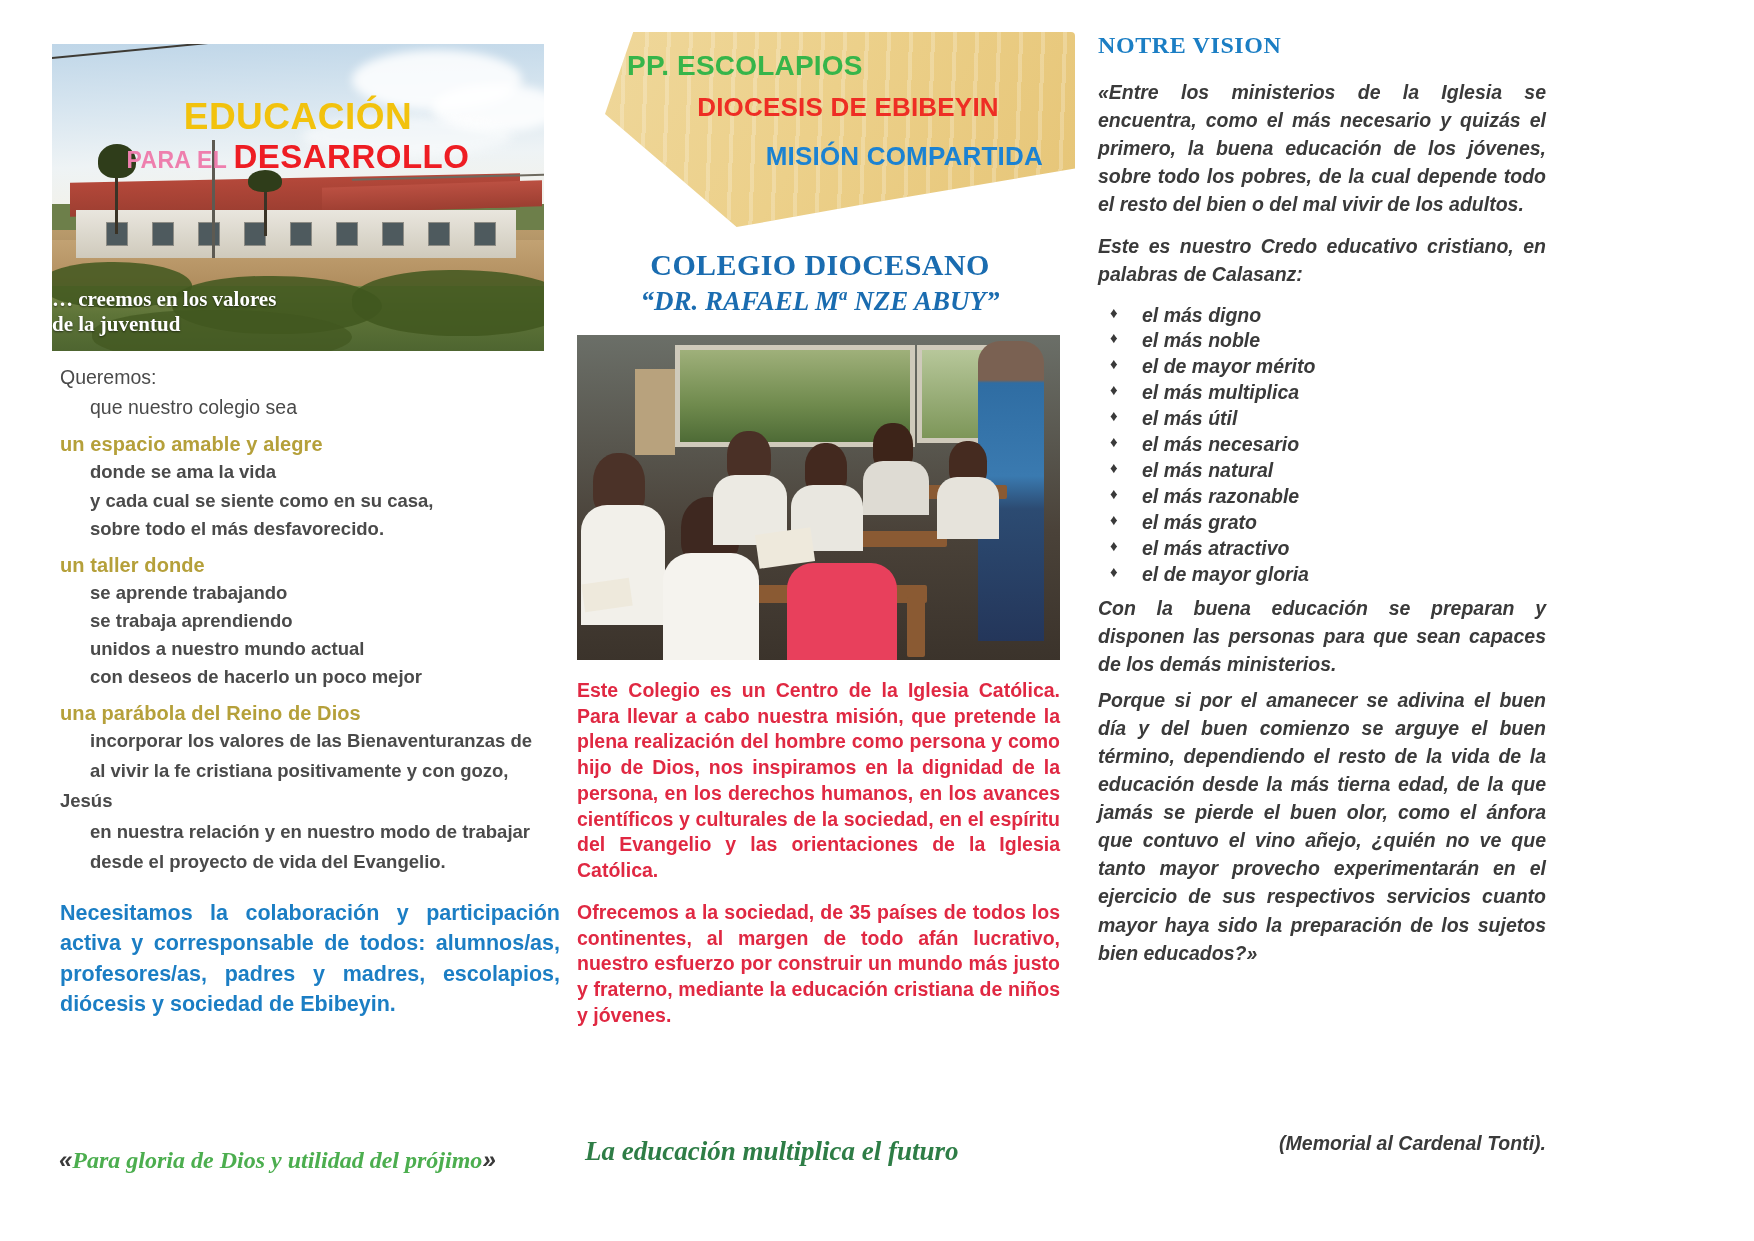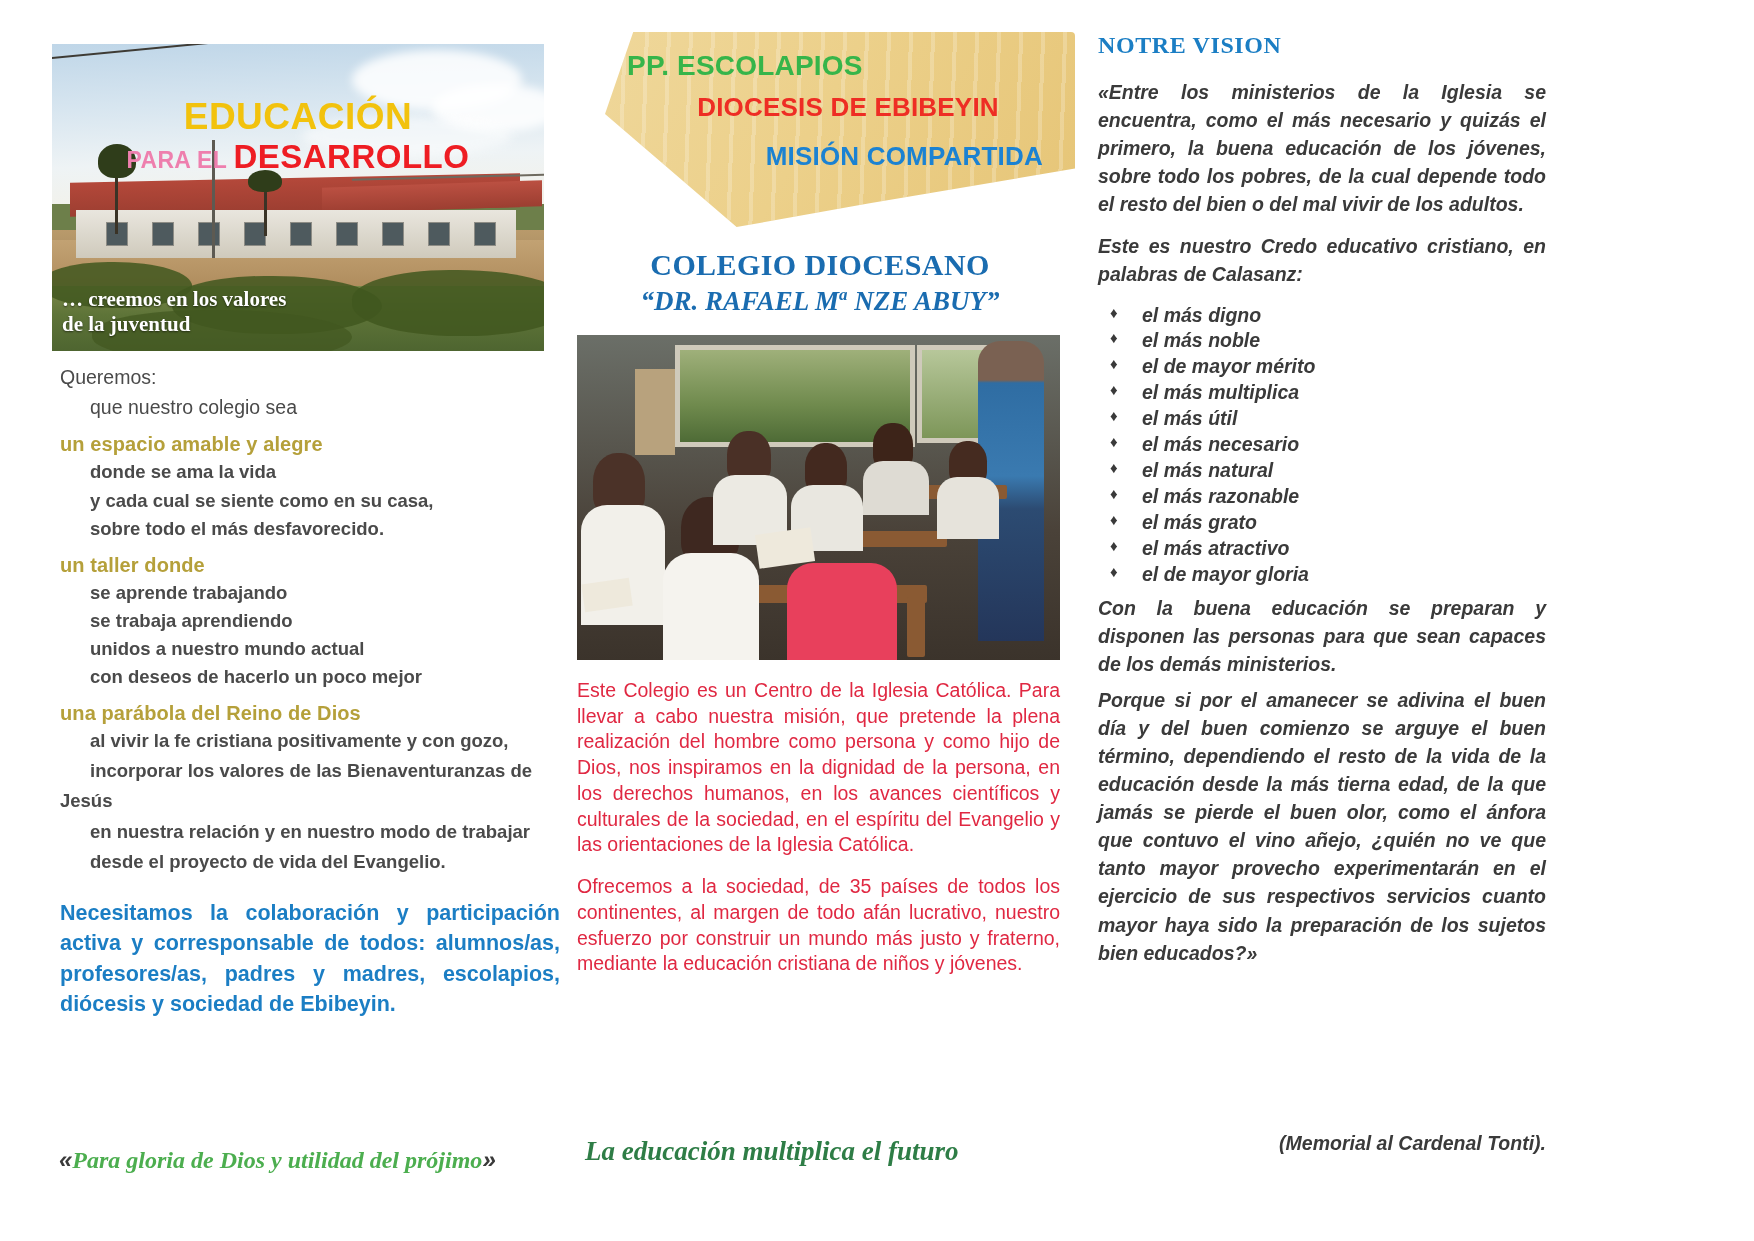--- a/index.html
+++ b/index.html
@@ -138,21 +138,21 @@
     color: #ee7fae;
     letter-spacing: .3px;
   }
   .hero-title .l2 b {
     font-size: 33px;
     color: #ee1d23;
     letter-spacing: .5px;
   }
   .photo-caption {
     position: absolute;
-    left: 10px;
+    left: 0;
     bottom: 14px;
     z-index: 5;
     color: #ffffff;
     font-family: "Liberation Serif", serif;
     font-weight: 700;
     font-size: 21px;
     line-height: 1.18;
     text-shadow: 0 1px 2px rgba(0,0,0,.55);
     white-space: pre-line;
   }
@@ -313,21 +313,21 @@
   }
   .paper {
     position: absolute;
     background: #eee9dc;
     transform: rotate(-8deg);
   }
 
   .red-para {
     margin: 0 0 16px 0;
     font-size: 19.5px;
-    font-weight: 400;
+    font-weight: 700;
     color: #e02842;
     line-height: 1.32;
     text-align: justify;
   }
   .mid-body {
     position: absolute;
     top: 678px;
     left: 2px;
     width: 483px;
   }
@@ -456,22 +456,22 @@
 y cada cual se siente como en su casa,
 sobre todo el  más desfavorecido.</p>
 
     <p class="gold-head">un taller donde</p>
     <p class="sub-lines">se aprende trabajando
 se trabaja aprendiendo
 unidos a nuestro mundo actual
 con deseos de hacerlo un poco mejor</p>
 
     <p class="gold-head">una parábola del Reino de Dios</p>
+    <p class="sub-lines">incorporar los valores de las Bienaventuranzas de</p>
     <p class="sub-lines">al vivir la fe cristiana positivamente y con gozo,</p>
-    <p class="sub-lines">incorporar los valores de las Bienaventuranzas de</p>
     <p class="sub-lines hang">Jesús</p>
     <p class="sub-lines">en nuestra relación y en nuestro modo de trabajar</p>
     <p class="sub-lines">desde el proyecto de vida del Evangelio.</p>
 
     <p class="blue-para">Necesitamos la colaboración y participación activa y corresponsable de todos: alumnos/as, profesores/as, padres y madres, escolapios, diócesis y sociedad de Ebibeyin.</p>
   </div>
 
   <div class="green-foot-left"><span class="guill">«</span><span>Para gloria de Dios y utilidad del prójimo</span><span class="guill">»</span></div>
 </div>
 

